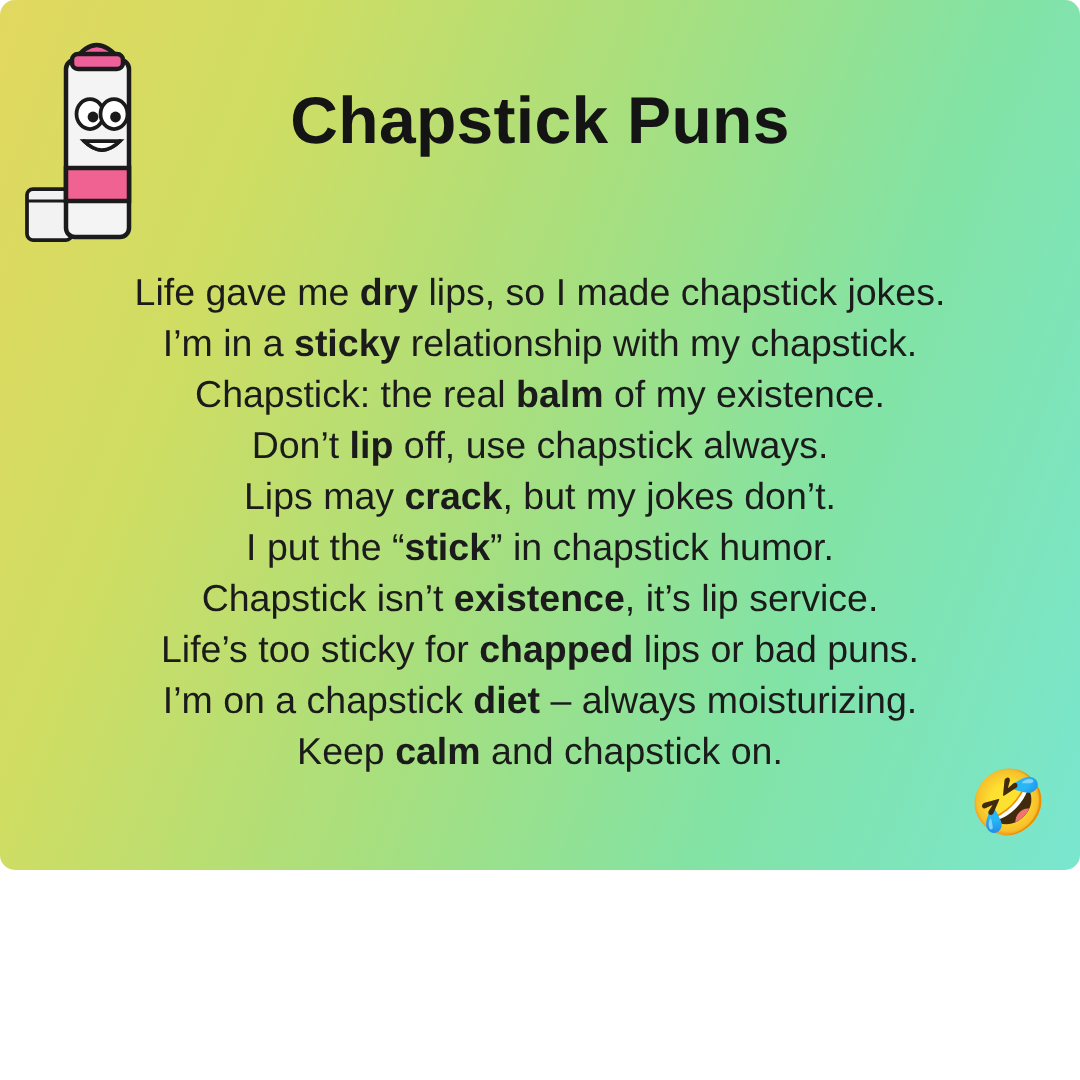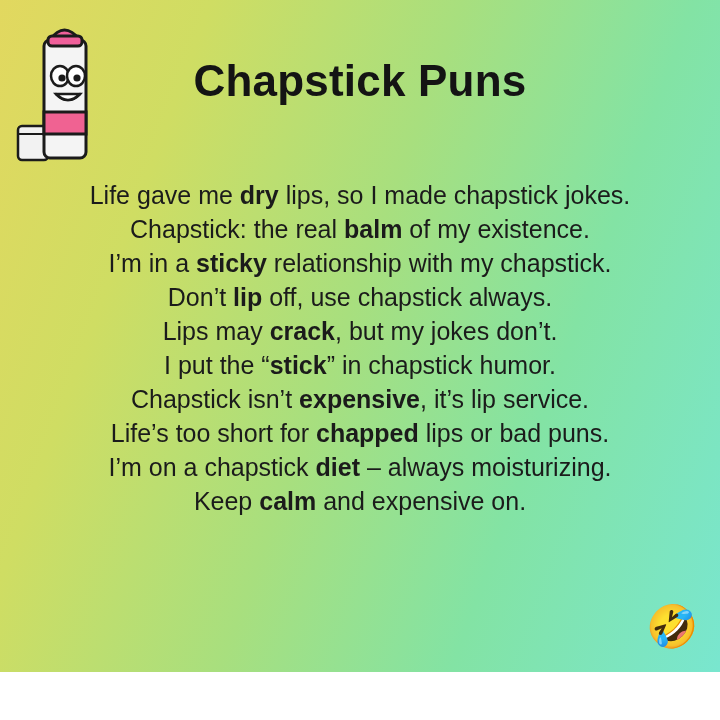--- a/index.html
+++ b/index.html
@@ -8,24 +8,25 @@
   }
   body {
     width: 720px;
     height: 720px;
     overflow: hidden;
     font-family: "Liberation Sans", sans-serif;
   }
   .poster {
     position: relative;
     width: 720px;
-    height: 672px;
+    height: 580px;
     box-sizing: border-box;
     background: linear-gradient(110deg, #e2d85f 0%, #cfdd63 22%, #a8df7e 48%, #83e3a4 72%, #79e6cf 100%);
     overflow: hidden;
+    border-radius: 10px;
   }
   .title {
     position: absolute;
     top: 56px;
     left: 0;
     width: 720px;
     text-align: center;
     font-size: 44px;
     font-weight: bold;
     color: #141414;
@@ -93,26 +94,26 @@
         <path d="M42 80 q12 12 24 0" fill="none" stroke="#1b1b1b" stroke-width="2.5" stroke-linecap="round"></path>
         <path d="M42 80 q12 12 24 0 z" fill="#ffffff" stroke="#1b1b1b" stroke-width="2.5"></path>
       </g>
     </svg>
   </div>
 
   <div class="title">Chapstick Puns</div>
 
   <div class="puns">
       <div class="pun-line"><span>Life gave me </span><b>dry</b><span> lips, so I made chapstick jokes.</span></div>
+      <div class="pun-line"><span>I’m in a </span><b>sticky</b><span> relationship with my chapstick.</span></div>
       <div class="pun-line"><span>Chapstick: the real </span><b>balm</b><span> of my existence.</span></div>
-      <div class="pun-line"><span>I’m in a </span><b>sticky</b><span> relationship with my chapstick.</span></div>
       <div class="pun-line"><span>Don’t </span><b>lip</b><span> off, use chapstick always.</span></div>
       <div class="pun-line"><span>Lips may </span><b>crack</b><span>, but my jokes don’t.</span></div>
       <div class="pun-line"><span>I put the “</span><b>stick</b><span>” in chapstick humor.</span></div>
-      <div class="pun-line"><span>Chapstick isn’t </span><b>expensive</b><span>, it’s lip service.</span></div>
-      <div class="pun-line"><span>Life’s too short for </span><b>chapped</b><span> lips or bad puns.</span></div>
+      <div class="pun-line"><span>Chapstick isn’t </span><b>existence</b><span>, it’s lip service.</span></div>
+      <div class="pun-line"><span>Life’s too sticky for </span><b>chapped</b><span> lips or bad puns.</span></div>
       <div class="pun-line"><span>I’m on a chapstick </span><b>diet</b><span> – always moisturizing.</span></div>
-      <div class="pun-line"><span>Keep </span><b>calm</b><span> and expensive on.</span></div>
+      <div class="pun-line"><span>Keep </span><b>calm</b><span> and chapstick on.</span></div>
     </div>
 
   <div class="emoji-badge">🤣</div>
 
 </div>
 
 </body></html>

